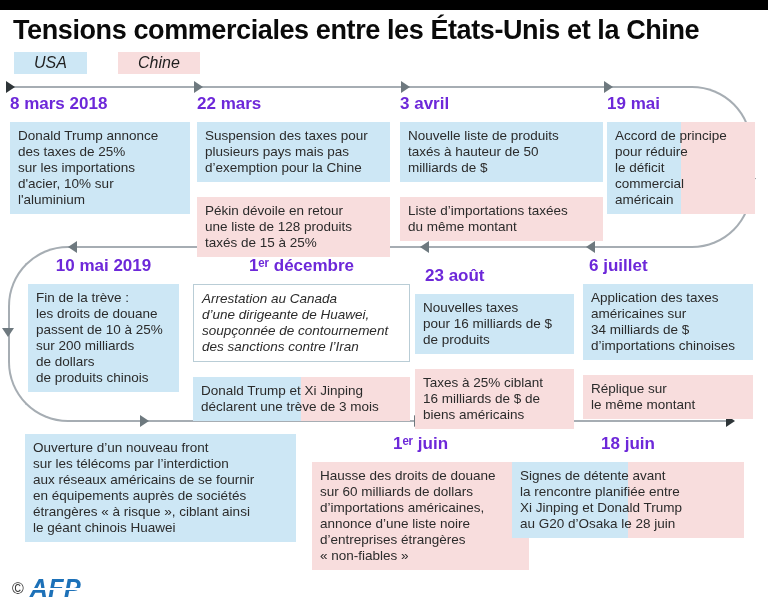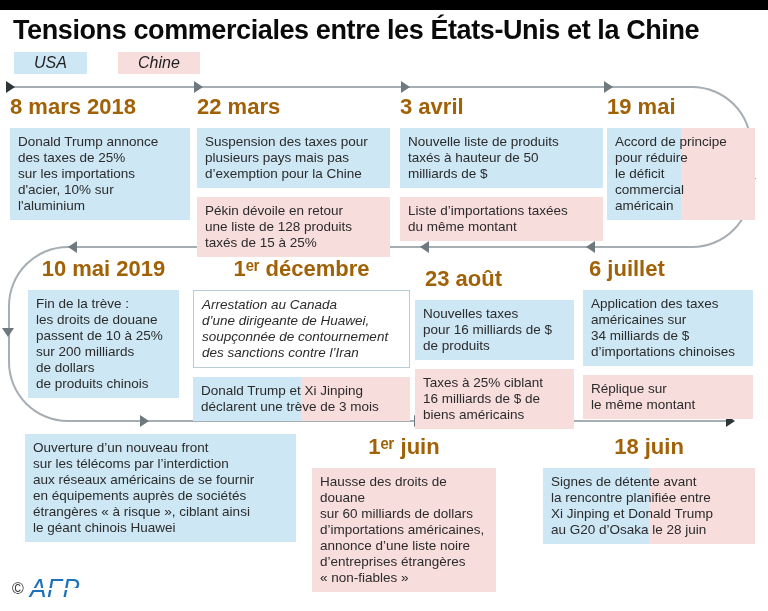--- a/index.html
+++ b/index.html
@@ -28,48 +28,48 @@
 
   
   .ar{position:absolute;width:0;height:0;border:6px solid transparent;}
   .ar.right{border-left:9px solid var(--arrow,#6e797f);border-right:none;}
   .ar.left{border-right:9px solid var(--arrow,#6e797f);border-left:none;}
   .ar.down{border-top:9px solid var(--arrow,#6e797f);border-bottom:none;}
   .ar.dark.right{border-left-color:#2e3538;}
 
   
   .event{position:absolute;}
-  .date{font-weight:bold;font-size:22px;color:#a16207;margin-bottom:8px;white-space:nowrap;}
+  .date{font-weight:bold;font-size:17px;color:#6d28d9;margin-bottom:8px;white-space:nowrap;}
   .date.center{text-align:center;}
   .date.ind10{padding-left:10px;}
   .date.ind6{padding-left:6px;}
   .block{padding:6px 8px;font-size:13.5px;line-height:16px;white-space:pre-line;
-    margin-bottom:9px;color:#2b2b2b;}
+    margin-bottom:15px;color:#2b2b2b;}
   .block.usa{background:var(--usa,#cde7f5);}
   .block.chine{background:var(--chine,#f8dddd);}
   .block.both{background:linear-gradient(90deg,var(--usa,#cde7f5) 50%,var(--chine,#f8dddd) 50%);}
   .block.note{background:#fff;border:1px solid #b9cdd6;font-style:italic;}
 
   #r1e1{left:10px;top:94px;width:180px;}
   #r1e2{left:197px;top:94px;width:193px;}
   #r1e3{left:400px;top:94px;width:203px;}
   #r1e4{left:607px;top:94px;width:148px;}
 
   #r2e1{left:28px;top:256px;width:151px;}
   #r2e2{left:193px;top:256px;width:217px;}
   #r2e3{left:415px;top:266px;width:159px;}
   #r2e4{left:583px;top:256px;width:170px;}
 
   #r3e1{left:25px;top:434px;width:271px;}
-  #r3e2{left:312px;top:434px;width:184px;}
-  #r3e3{left:543px;top:434px;width:212px;}
+  #r3e2{left:312px;top:434px;width:217px;}
+  #r3e3{left:512px;top:434px;width:232px;}
 
   .footer{position:absolute;left:12px;top:574px;display:flex;align-items:center;}
   .copy{font-size:16px;color:#333;}
-  .afp{margin-left:6px;font-size:25px;font-weight:normal;font-style:italic;
+  .afp{margin-left:6px;font-size:25px;font-weight:bold;font-style:italic;
     color:var(--afp,#1d71b8);letter-spacing:0.5px;
     text-decoration:line-through;text-decoration-color:#ffffff;text-decoration-thickness:2px;}
 </style>
 </head>
 <body>
 
 <div class="topbar"></div>
 
 <div class="title">Tensions commerciales entre les États-Unis et la Chine</div>
 

